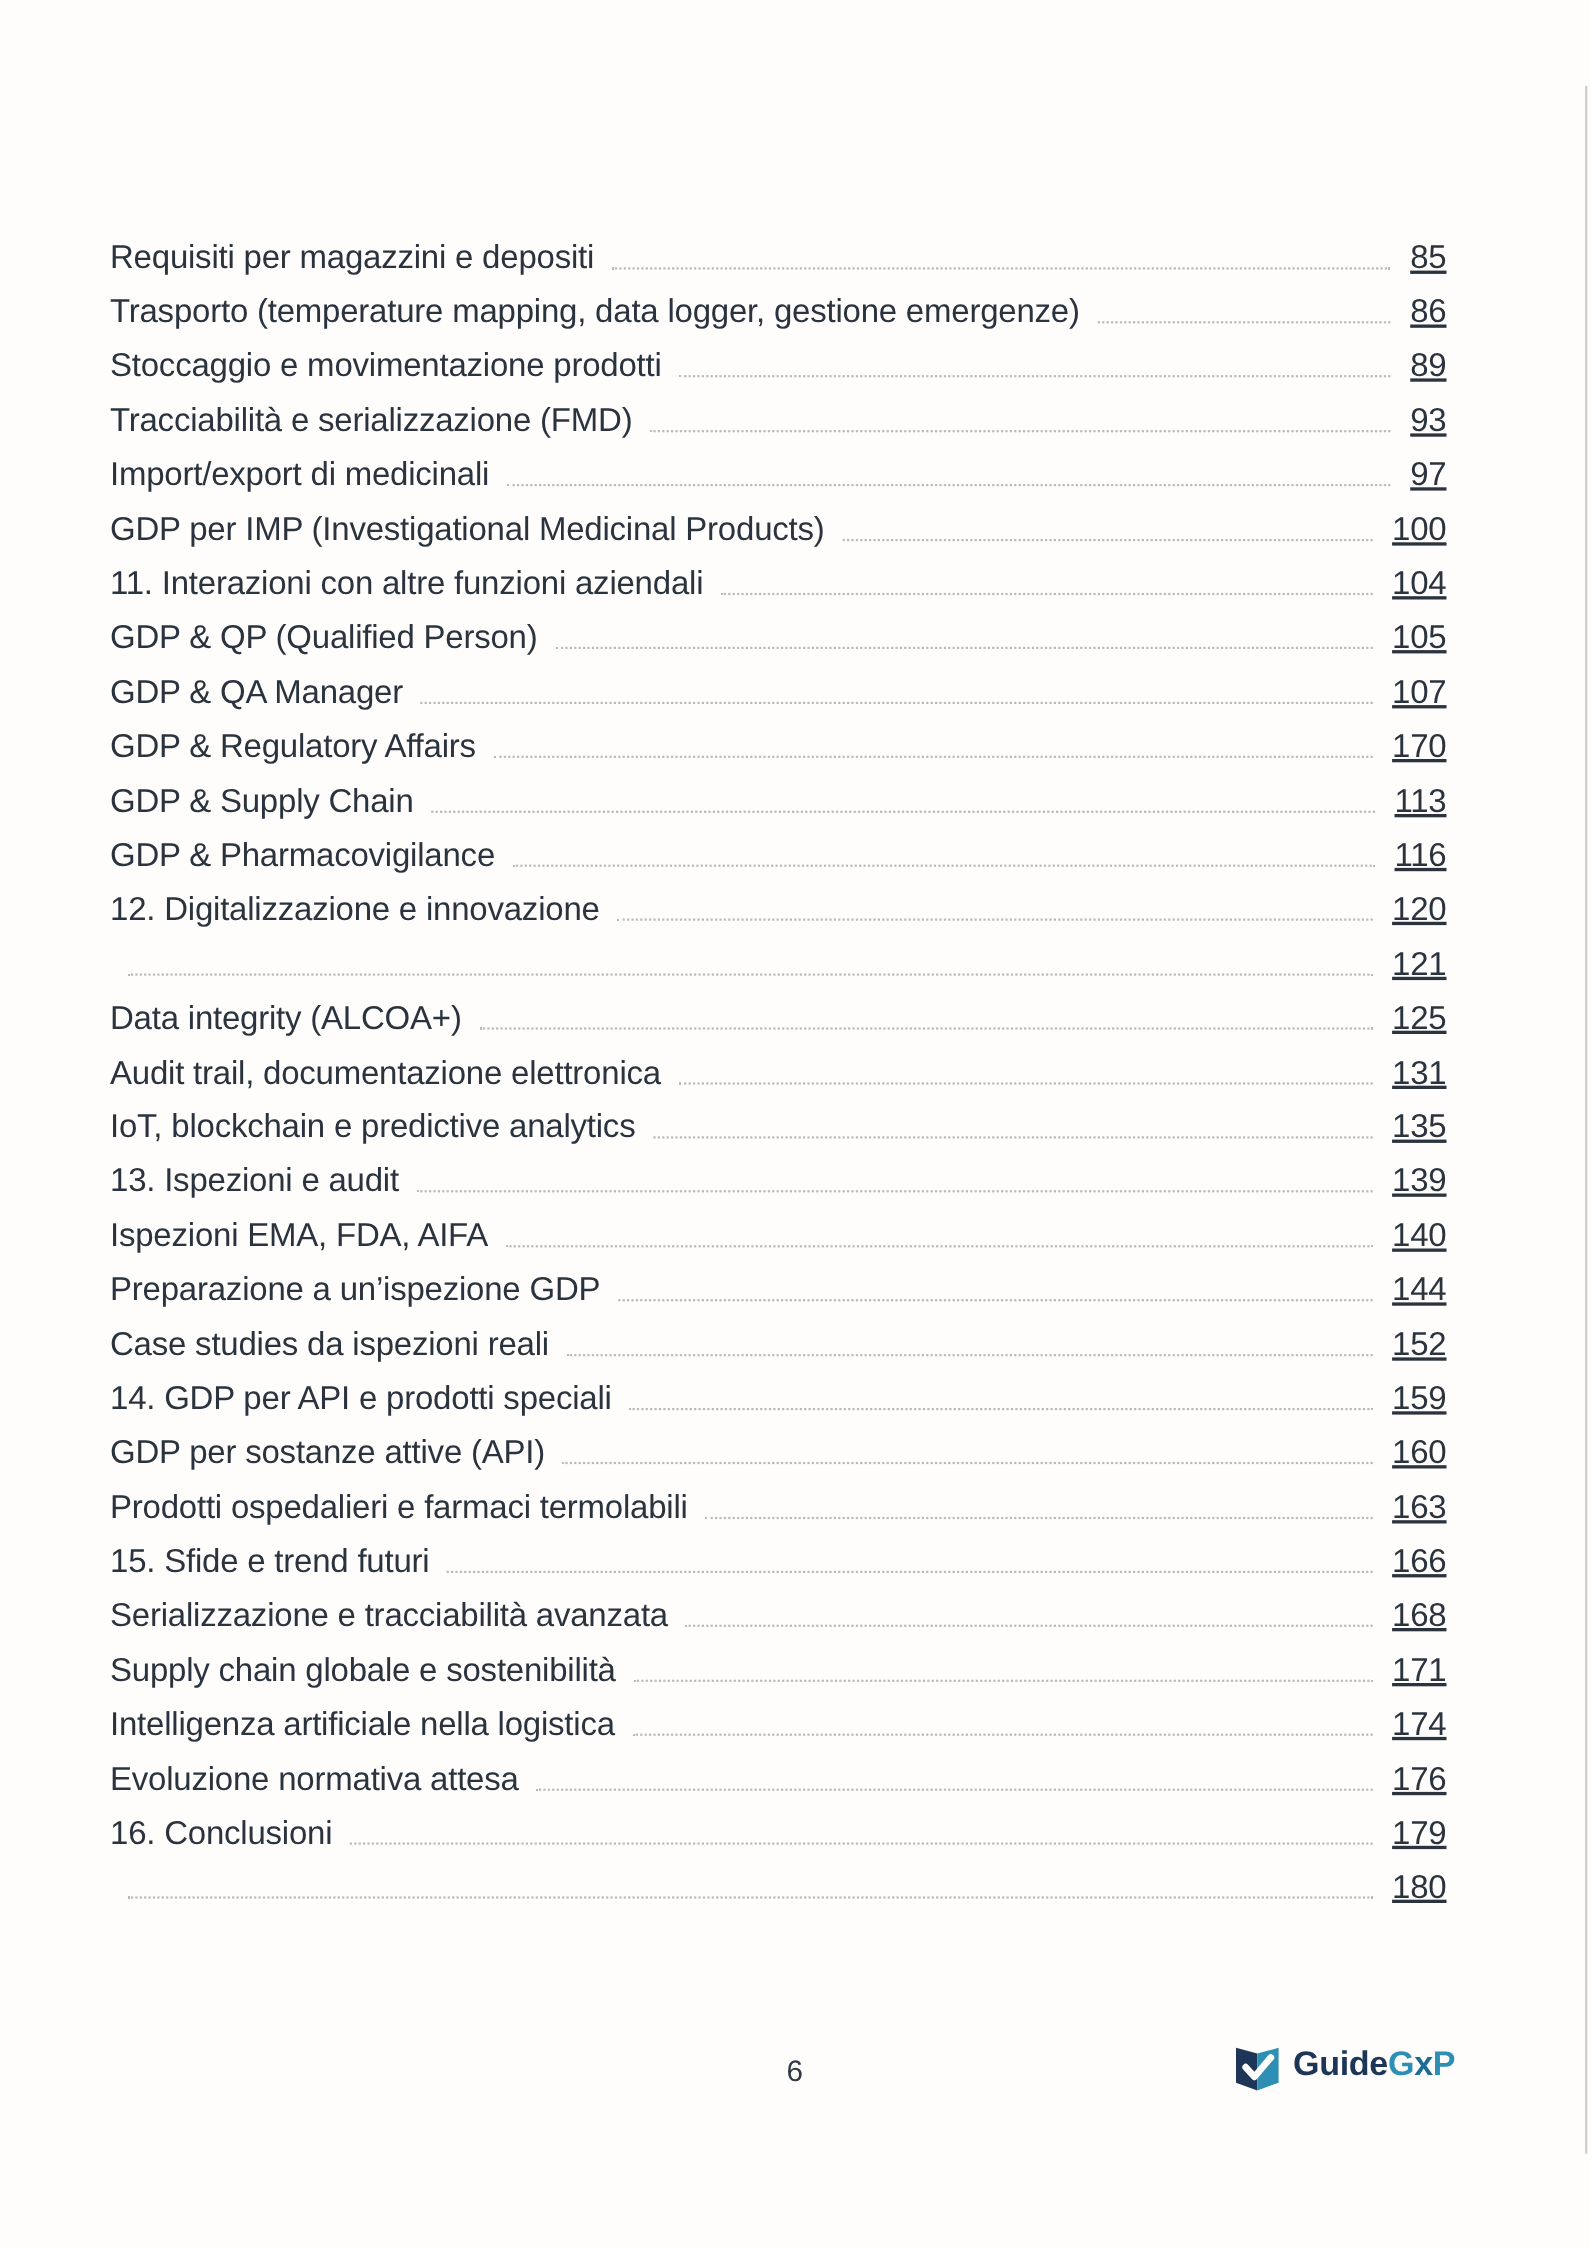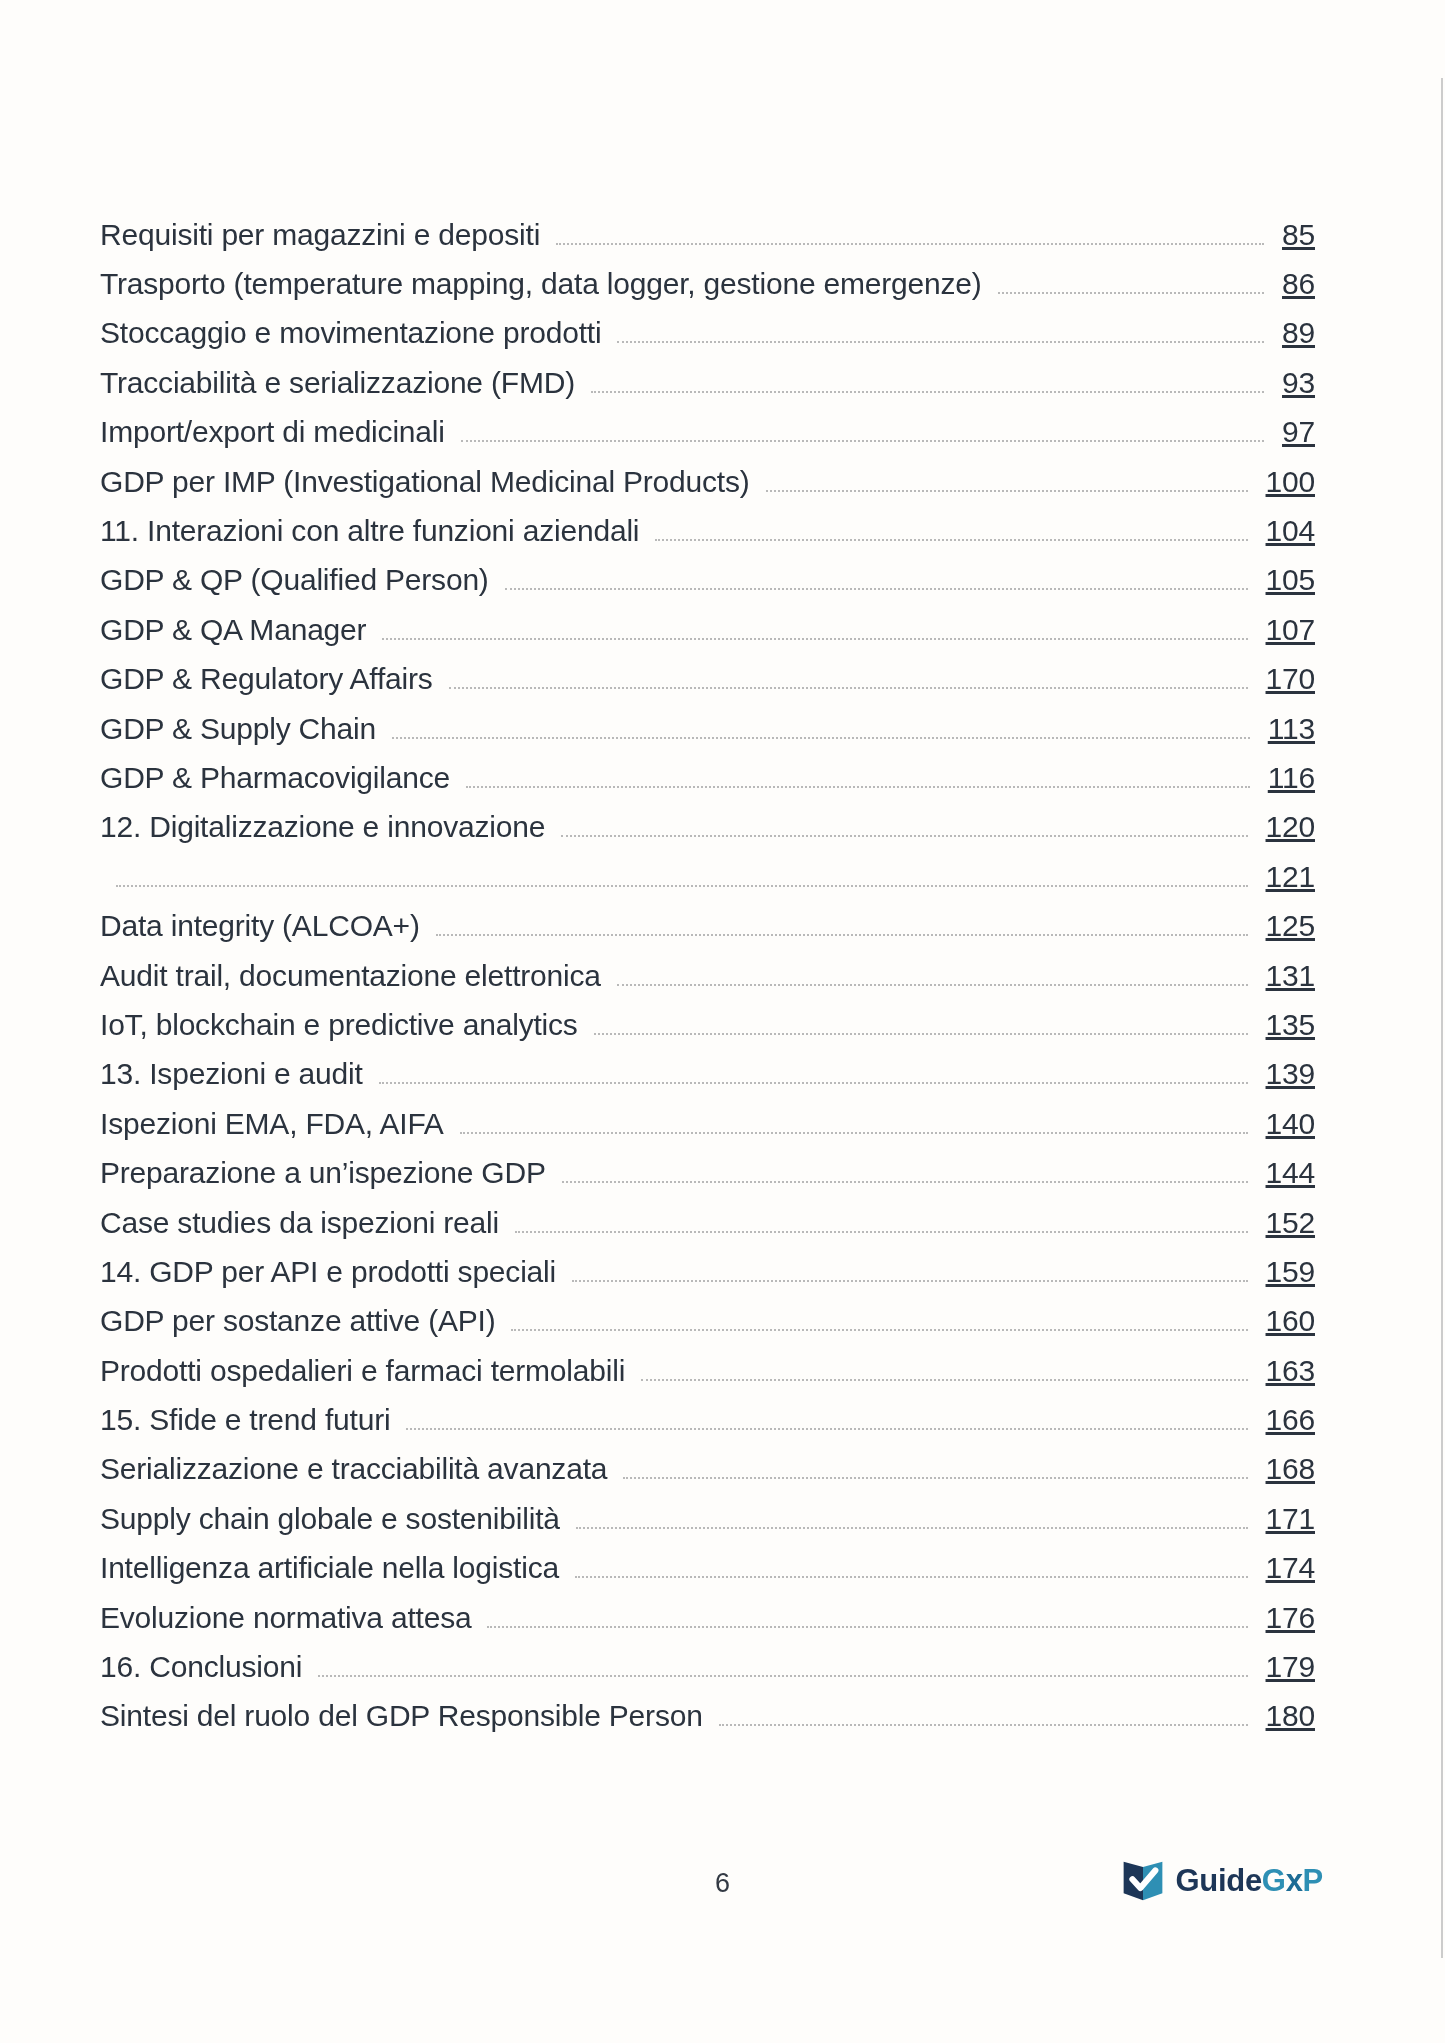--- a/index.html
+++ b/index.html
@@ -58,21 +58,21 @@
     width: 1445px;
     text-align: center;
     font-size: 27px;
     color: #333a44;
   }
   .brand {
     position: absolute;
     top: 1858px;
     right: 122px;
     display: flex;
-    align-items: center;
+    align-items: flex-start;
     gap: 10px;
   }
   .brand-icon {
     width: 44px;
     height: 46px;
     display: block;
   }
   .brand-text {
     font-size: 31px;
     font-weight: 700;
@@ -271,21 +271,20 @@
       <span class="toc-page">176</span>
     </div>
 
     <div class="toc-row">
       <span class="toc-label">16. Conclusioni</span>
       <span class="toc-leader"></span>
       <span class="toc-page">179</span>
     </div>
 
     <div class="toc-row">
-      <span class="toc-label">Sintesi del ruolo del GDP Responsible Person</span>
       <span class="toc-leader"></span>
       <span class="toc-page">180</span>
     </div>
   </div>
 
   <div class="footer-page-number">6</div>
 
   <div class="brand">
     <svg class="brand-icon" viewBox="0 0 50 46" aria-hidden="true">
       <path d="M3 1 L25 7 L25 45 L3 37 Z" fill="#1d3657"></path>

